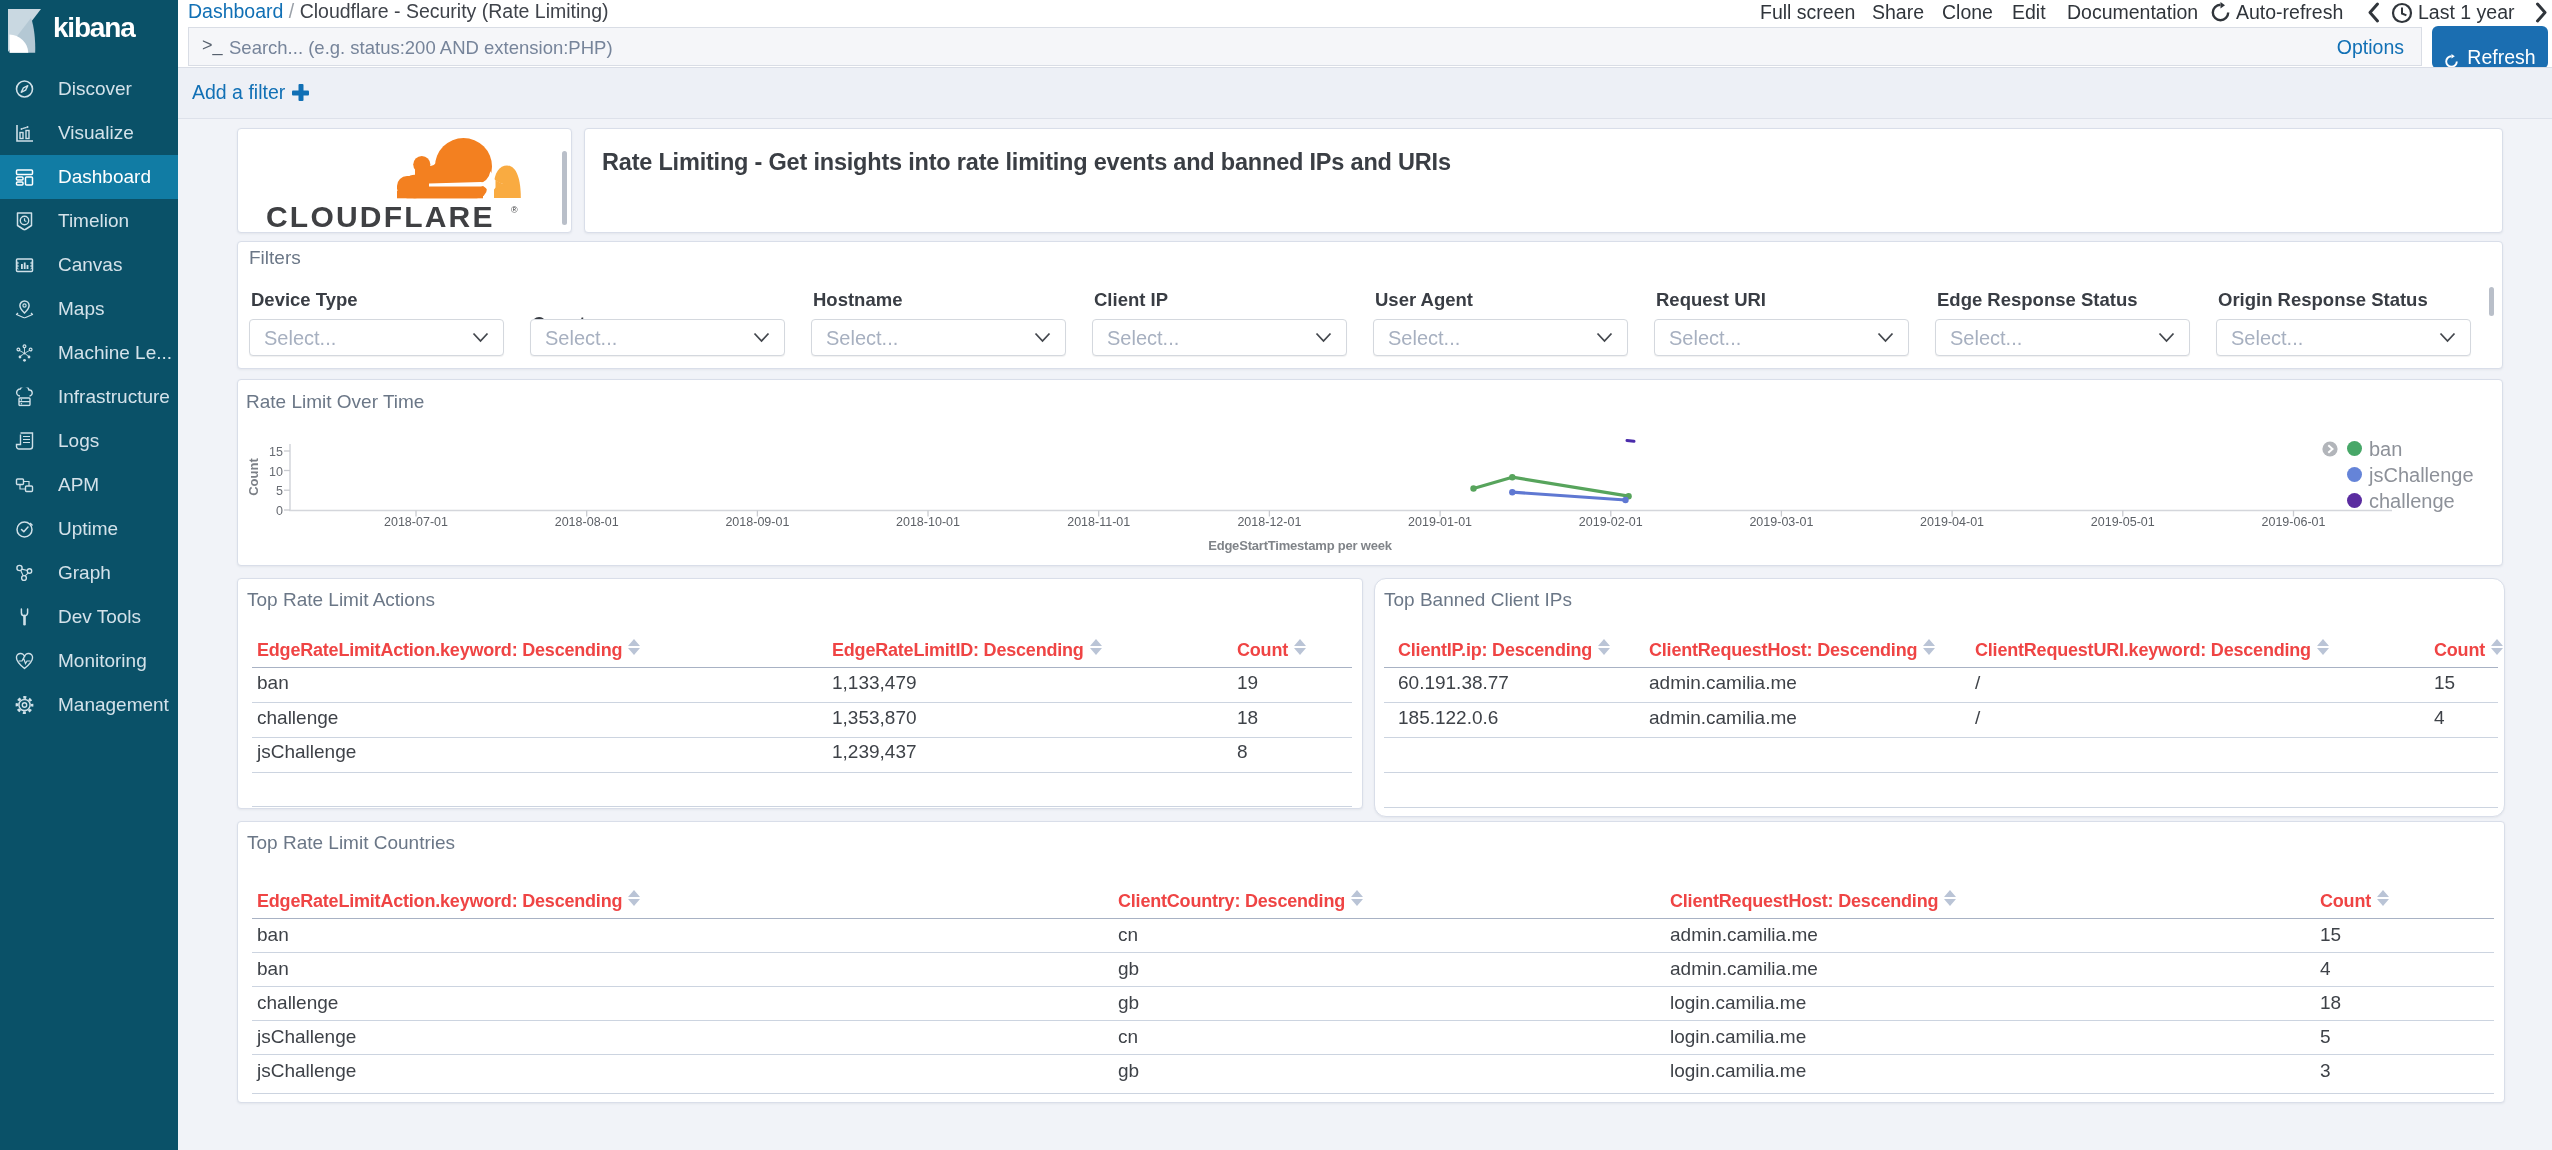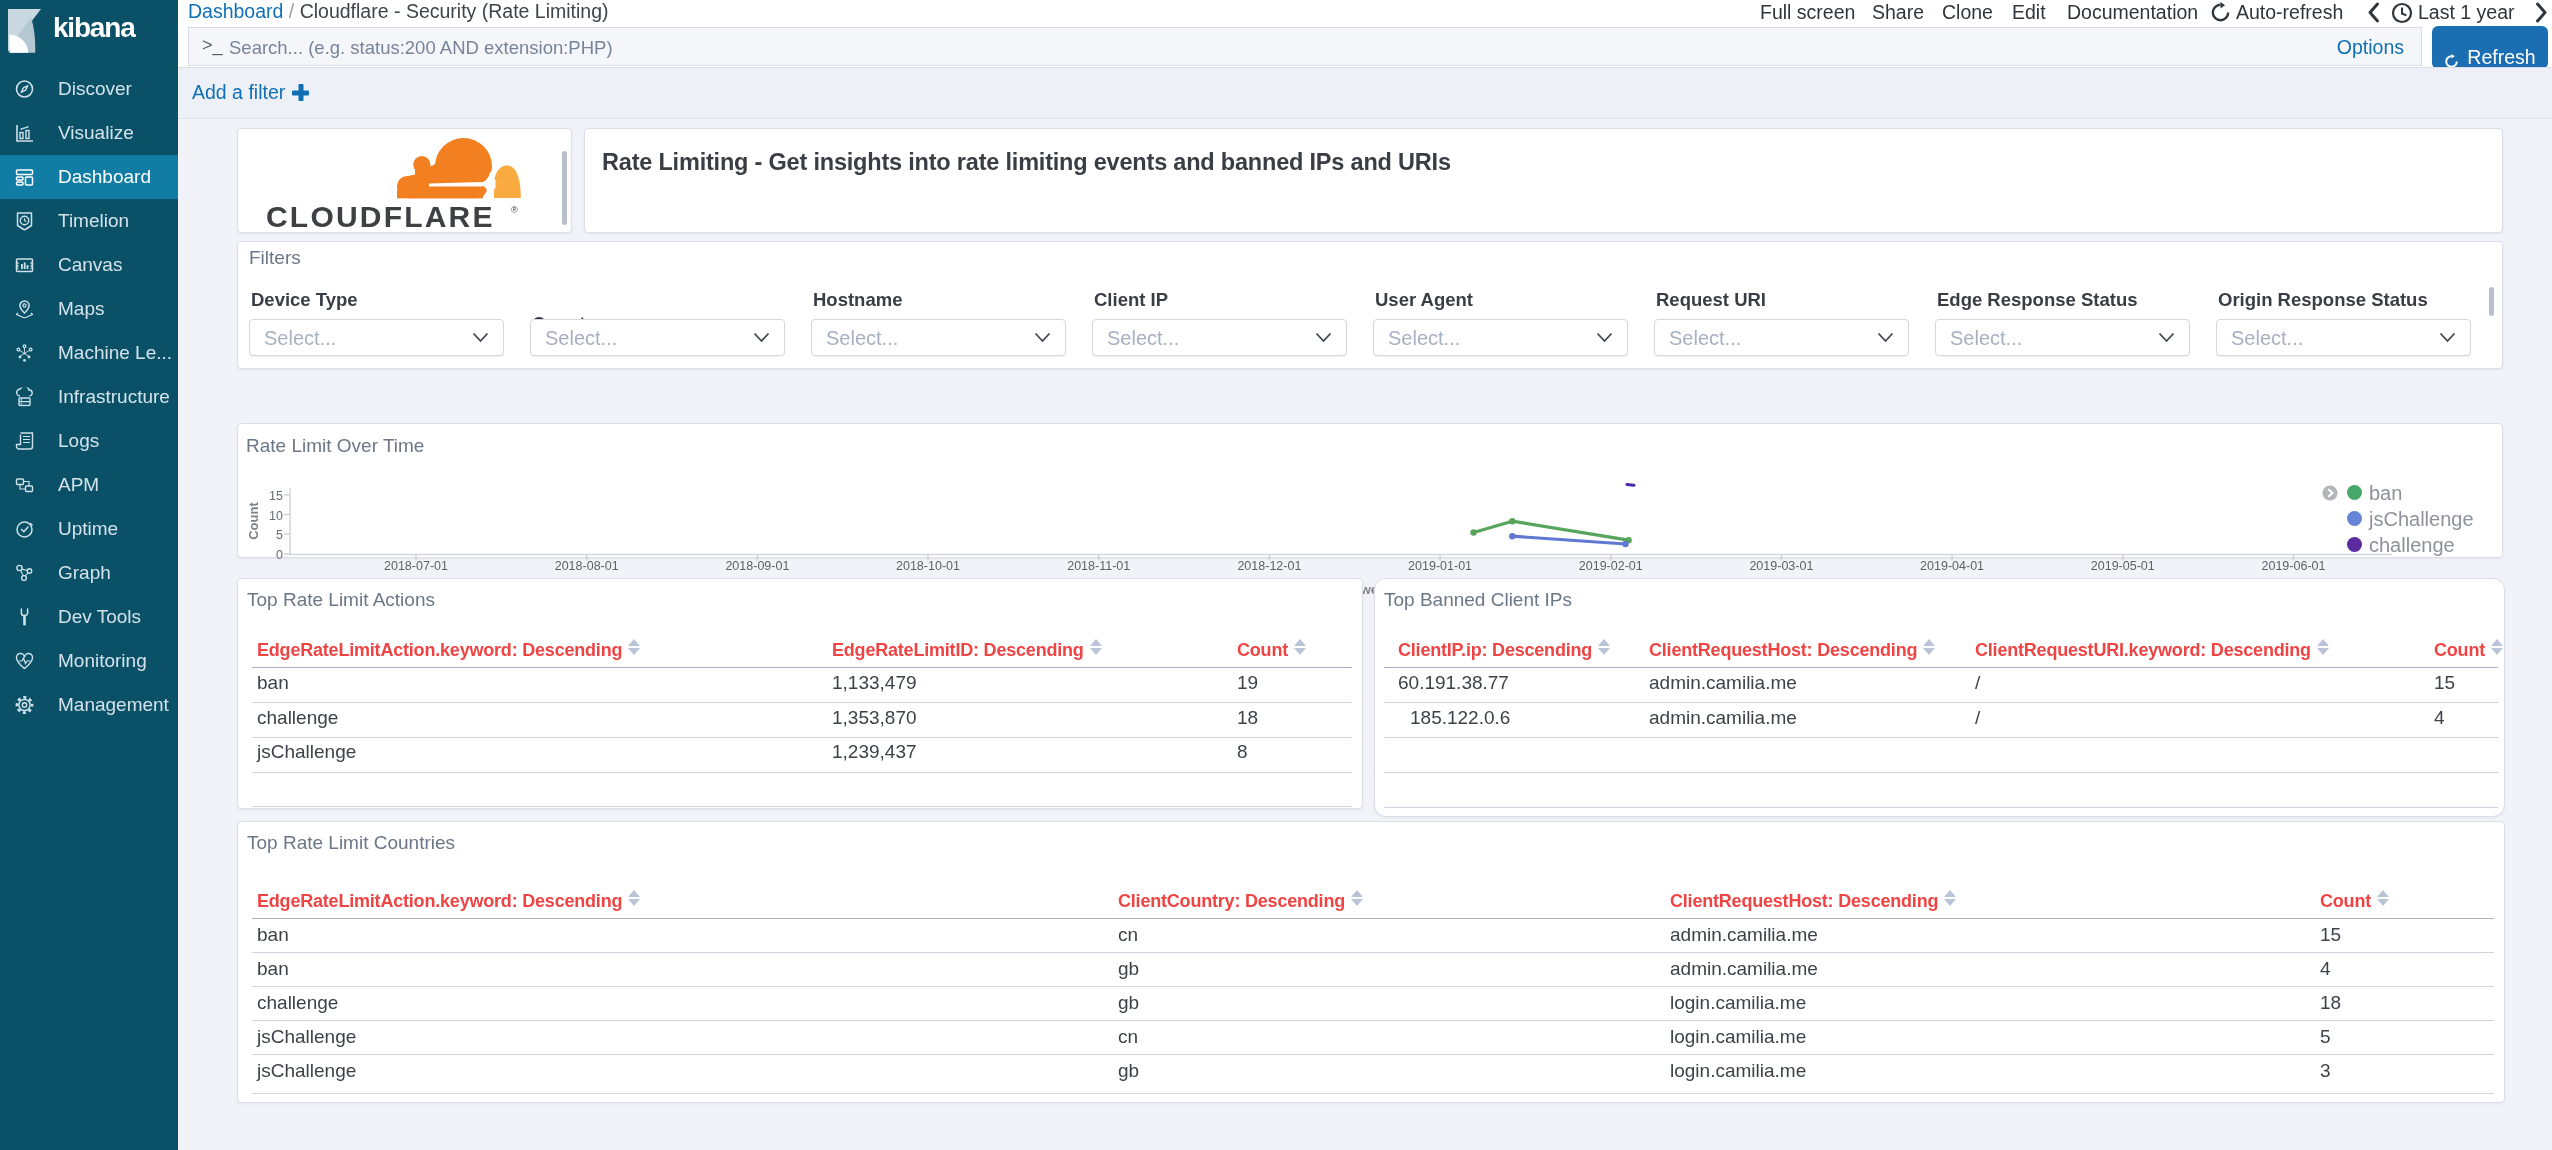--- a/index.html
+++ b/index.html
@@ -322,21 +322,21 @@
   <div class="flabel" style="left:1980px; top:47px;">Origin Response Status</div>
   <div class="fselect" style="left:1978px; top:77px;">
       <span>Select...</span>
       <svg width="17" height="11" viewBox="0 0 17 11">
         <polyline points="1.5,1.5 8.5,9 15.5,1.5" fill="none" stroke="#43474d" stroke-width="1.8"></polyline>
       </svg>
     </div>
   <div class="thumb" style="left:2251px; top:45px; width:5px; height:29px;"></div>
 </div>
 
-<div class="panel" style="left:237px; top:379px; width:2266px; height:135px;margin-top:44px;">
+<div class="panel" style="left:237px; top:379px; width:2266px; height:187px;">
   <div class="ptitle" style="left:8px; top:11px;">Rate Limit Over Time</div>
   <svg id="chart" width="2264" height="160" viewBox="0 0 2264 160" style="position:absolute; left:0; top:26px;">
     <path d="M52 38 V104.5 H2154" fill="none" stroke="#d4d6db" stroke-width="1.5"></path>
     <line x1="178.0" y1="104.5" x2="178.0" y2="110.5" stroke="#c9cbd0" stroke-width="1.3"></line>
     <text x="178.0" y="120" font-size="12.5" fill="#5d6167" text-anchor="middle">2018-07-01</text>
     <line x1="348.7" y1="104.5" x2="348.7" y2="110.5" stroke="#c9cbd0" stroke-width="1.3"></line>
     <text x="348.7" y="120" font-size="12.5" fill="#5d6167" text-anchor="middle">2018-08-01</text>
     <line x1="519.4" y1="104.5" x2="519.4" y2="110.5" stroke="#c9cbd0" stroke-width="1.3"></line>
     <text x="519.4" y="120" font-size="12.5" fill="#5d6167" text-anchor="middle">2018-09-01</text>
     <line x1="690.0" y1="104.5" x2="690.0" y2="110.5" stroke="#c9cbd0" stroke-width="1.3"></line>
@@ -417,21 +417,21 @@
   <div class="th" style="left:1059px; top:60px;">Count<span class="sorticon"><i class="up"></i><i class="dn"></i></span></div>
   <div class="hdivider" style="left:9px; top:88px; width:1114px;"></div>
   <div class="rdivider" style="left:9px; top:123px; width:1114px;"></div>
   <div class="rdivider" style="left:9px; top:158px; width:1114px;"></div>
   <div class="rdivider" style="left:9px; top:193px; width:1114px;"></div>
   <div class="rdivider" style="left:9px; top:228px; width:1114px;"></div>
   <div class="td" style="left:23px; top:93px;">60.191.38.77</div>
   <div class="td" style="left:274px; top:93px;">admin.camilia.me</div>
   <div class="td" style="left:600px; top:93px;">/</div>
   <div class="td" style="left:1059px; top:93px;">15</div>
-  <div class="td" style="left:23px; top:127.5px;margin-left:12px;">185.122.0.6</div>
+  <div class="td" style="left:23px; top:127.5px;">185.122.0.6</div>
   <div class="td" style="left:274px; top:127.5px;">admin.camilia.me</div>
   <div class="td" style="left:600px; top:127.5px;">/</div>
   <div class="td" style="left:1059px; top:127.5px;">4</div>
 </div>
 
 <div class="panel" id="pcountries" style="left:237px; top:821px; width:2268px; height:282px;">
   <div class="ptitle" style="left:9px; top:10px;">Top Rate Limit Countries</div>
   <div class="th" style="left:19px; top:68px;">EdgeRateLimitAction.keyword: Descending<span class="sorticon"><i class="up"></i><i class="dn"></i></span></div>
   <div class="th" style="left:880px; top:68px;">ClientCountry: Descending<span class="sorticon"><i class="up"></i><i class="dn"></i></span></div>
   <div class="th" style="left:1432px; top:68px;">ClientRequestHost: Descending<span class="sorticon"><i class="up"></i><i class="dn"></i></span></div>

